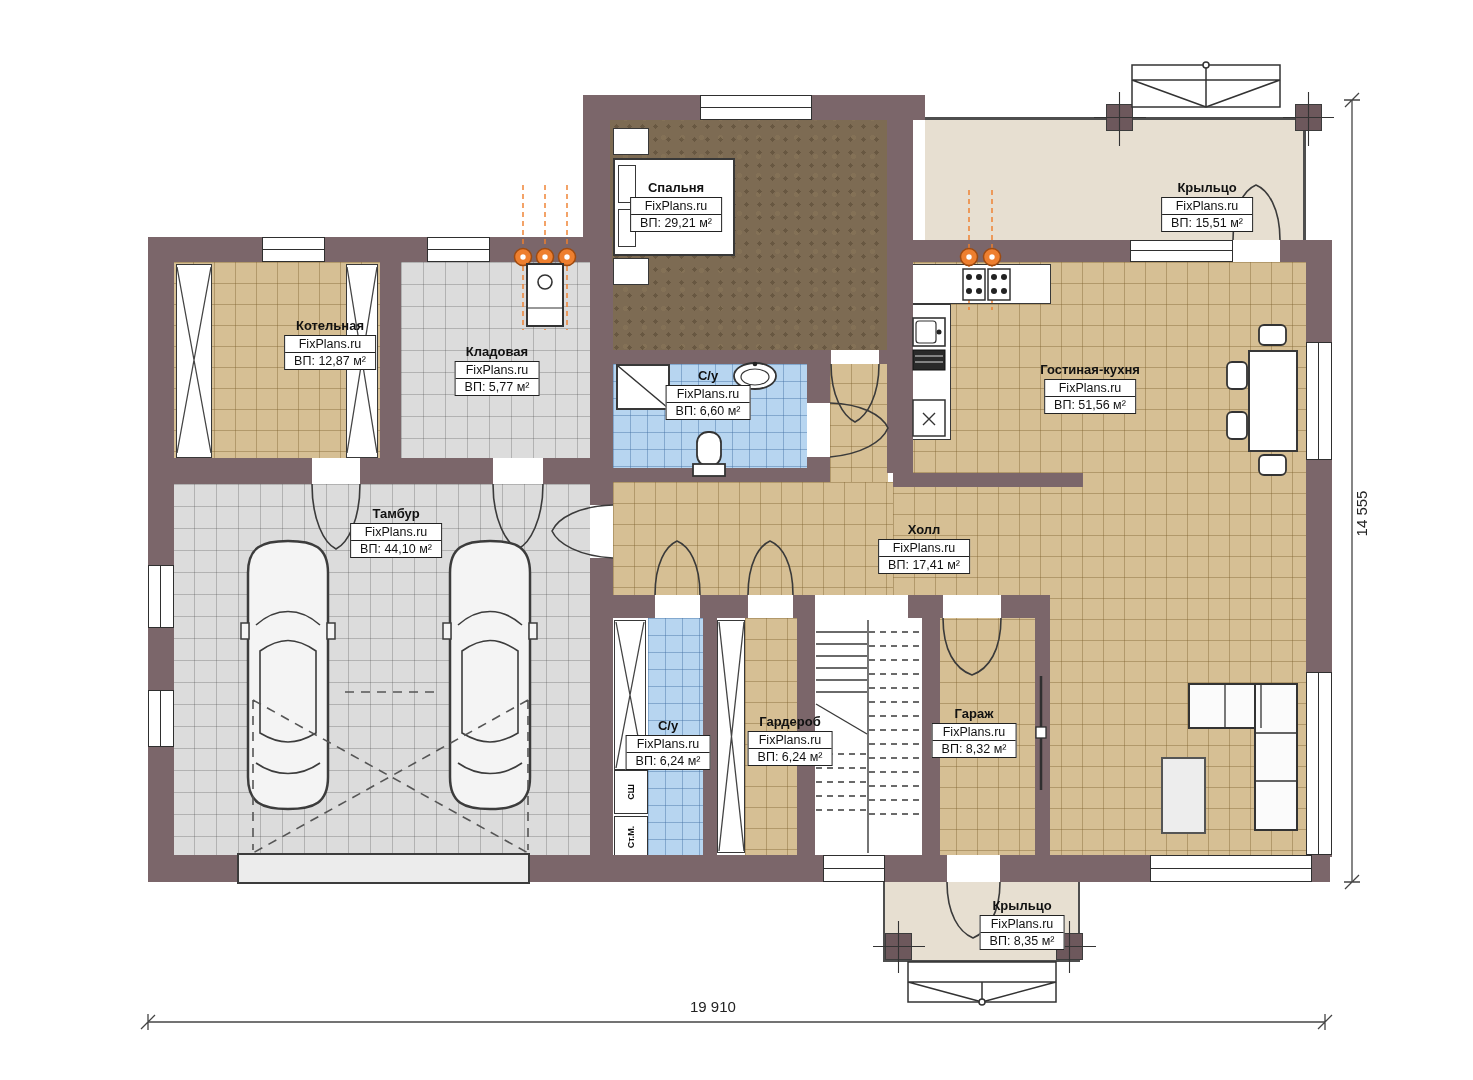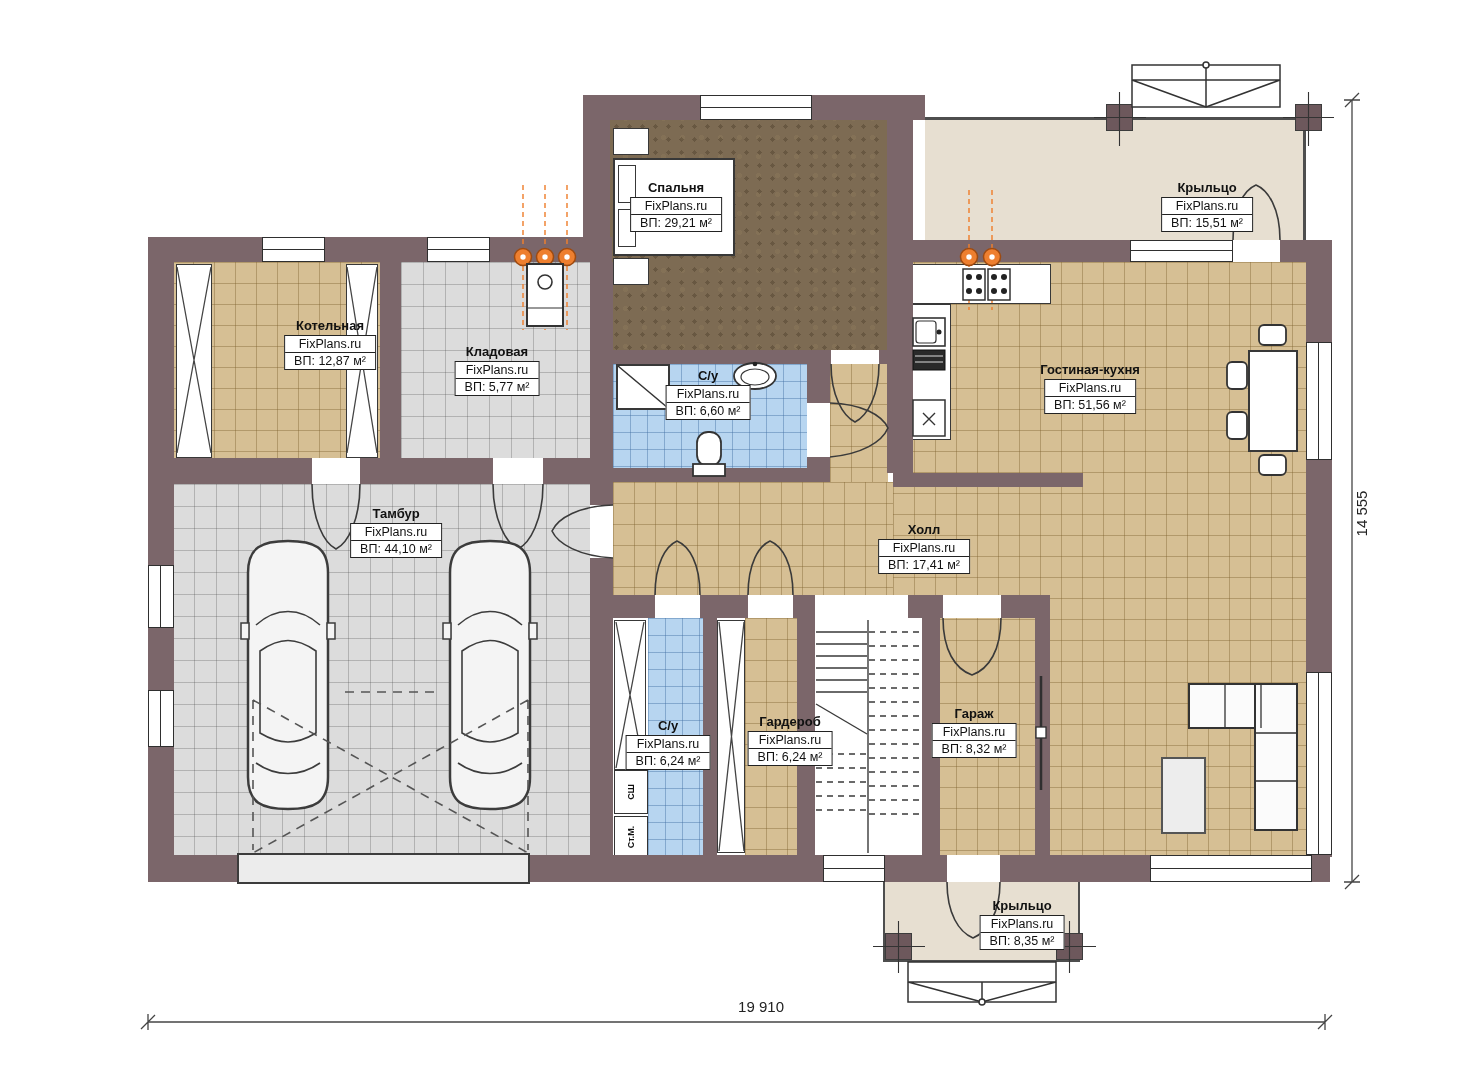--- a/index.html
+++ b/index.html
@@ -316,16 +316,16 @@
   </div>
   <div class="room-label" style="left:974px;top:706px;">
     <div class="room-name">Гараж</div>
     <div class="lb"><div>FixPlans.ru</div><div>ВП: 8,32 м²</div></div>
   </div>
   <div class="room-label" style="left:1022px;top:898px;">
     <div class="room-name">Крыльцо</div>
     <div class="lb"><div>FixPlans.ru</div><div>ВП: 8,35 м²</div></div>
   </div>
 
-  <div class="dim" style="left:690px;top:998px;width:94px;text-align:right;">19 910</div>
+  <div class="dim" style="left:690px;top:998px;width:94px;text-align:left;">19 910</div>
   <div class="dim vert" style="left:1326px;top:505px;width:70px;text-align:center;">14 555</div>
 
 </div>
 
 </body></html>

